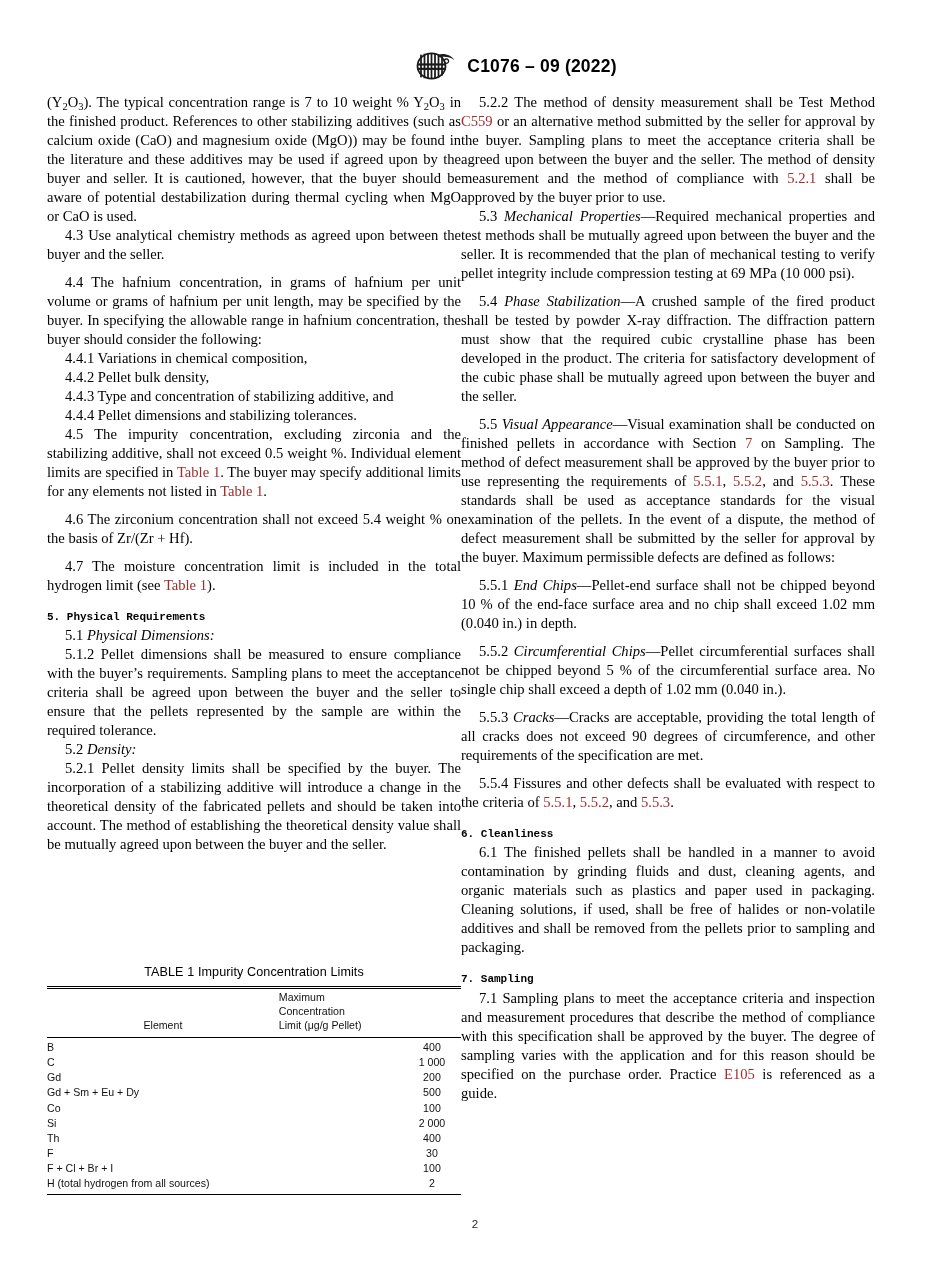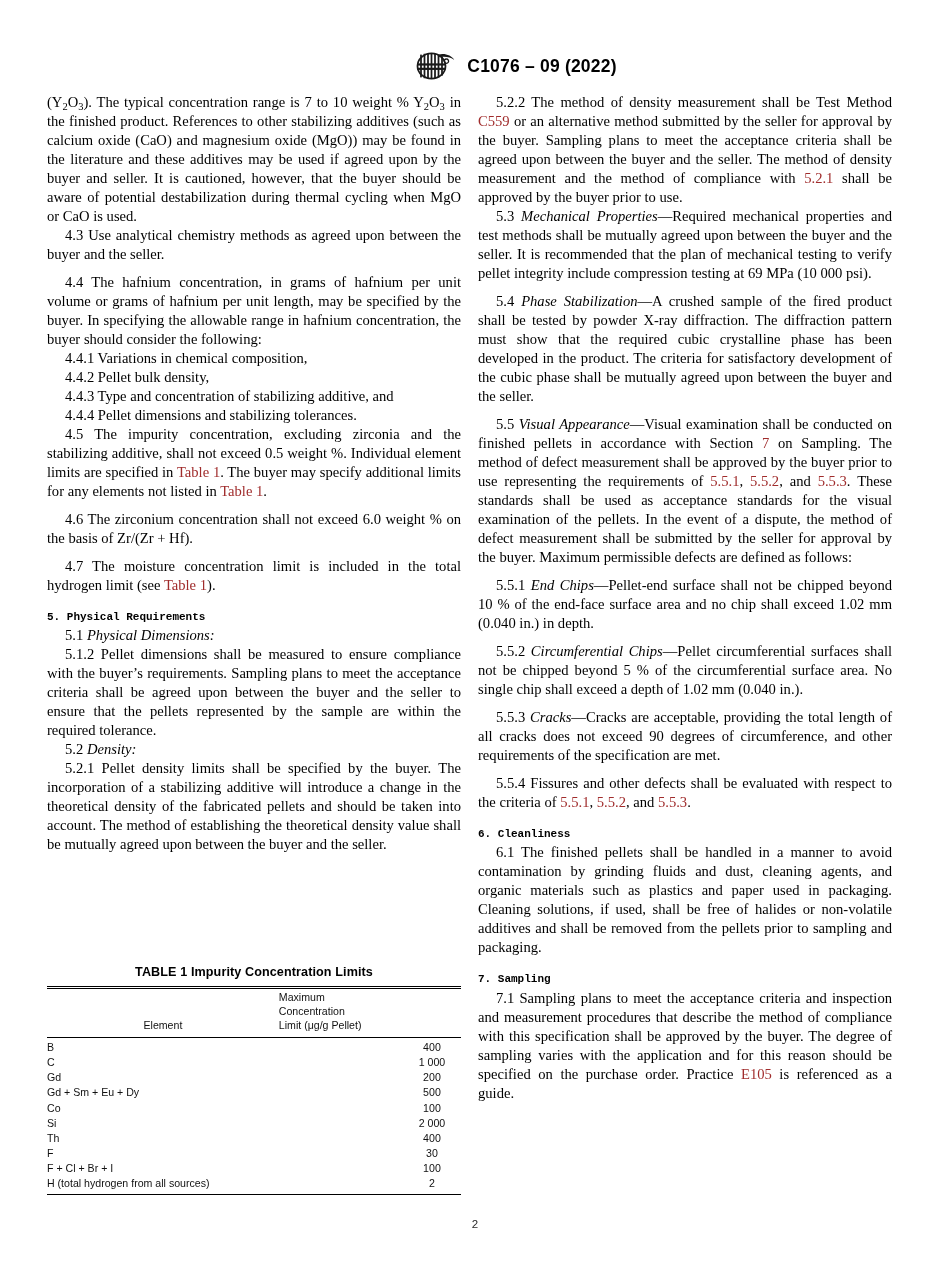--- a/index.html
+++ b/index.html
@@ -48,21 +48,21 @@
     top: 93px;
     width: 414px;
     font-size: 14.6px;
     line-height: 1.302;
     text-align: justify;
     text-justify: inter-word;
     -webkit-hyphens: none;
     hyphens: none;
   }
   .col-left  { left: 47px; }
-  .col-right { left: 478px; }
+  .col-right { left: 461px; }
 
   p {
     margin: 0;
     padding: 0;
   }
   
   p.para {
     text-indent: 18px;
     margin-bottom: 0;
   }
@@ -88,21 +88,21 @@
   
   .table-wrap {
     position: absolute;
     left: 47px;
     top: 965px;
     width: 414px;
     font-family: "Liberation Sans", "DejaVu Sans", sans-serif;
   }
   .table-caption {
     text-align: center;
-    font-weight: bold;
+    font-weight: normal;
     font-size: 12.6px;
     color: #000;
     margin-bottom: 7px;
     letter-spacing: 0.1px;
   }
   table.impurity {
     width: 100%;
     border-collapse: collapse;
     font-size: 10.6px;
     color: #111;
@@ -179,21 +179,21 @@
 
   <p class="para">4.4  The hafnium concentration, in grams of hafnium per unit volume or grams of hafnium per unit length, may be specified by the buyer. In specifying the allowable range in hafnium concentration, the buyer should consider the following:</p>
 
   <p class="tight">4.4.1  Variations in chemical composition,</p>
   <p class="tight">4.4.2  Pellet bulk density,</p>
   <p class="tight">4.4.3  Type and concentration of stabilizing additive, and</p>
   <p class="tight">4.4.4  Pellet dimensions and stabilizing tolerances.</p>
 
   <p class="para"><span>4.5  The impurity concentration, excluding zirconia and the stabilizing additive, shall not exceed 0.5 weight %. Individual element limits are specified in </span><span class="lnk">Table 1</span><span>. The buyer may specify additional limits for any elements not listed in </span><span class="lnk">Table 1</span><span>.</span></p>
 
-  <p class="para">4.6  The zirconium concentration shall not exceed 6.0 weight % on the basis of Zr/(Zr + Hf).</p>
+  <p class="para">4.6  The zirconium concentration shall not exceed 5.4 weight % on the basis of Zr/(Zr + Hf).</p>
 
   <p class="para"><span>4.7  The moisture concentration limit is included in the total hydrogen limit (see </span><span class="lnk">Table 1</span><span>).</span></p>
 
   <h3 class="section">5.  Physical Requirements</h3>
 
   <p class="tight"><span>5.1  </span><span class="ital">Physical Dimensions:</span></p>
 
 
   <p class="tight">5.1.2  Pellet dimensions shall be measured to ensure compliance with the buyer’s requirements. Sampling plans to meet the acceptance criteria shall be agreed upon between the buyer and the seller to ensure that the pellets represented by the sample are within the required tolerance.</p>
 

